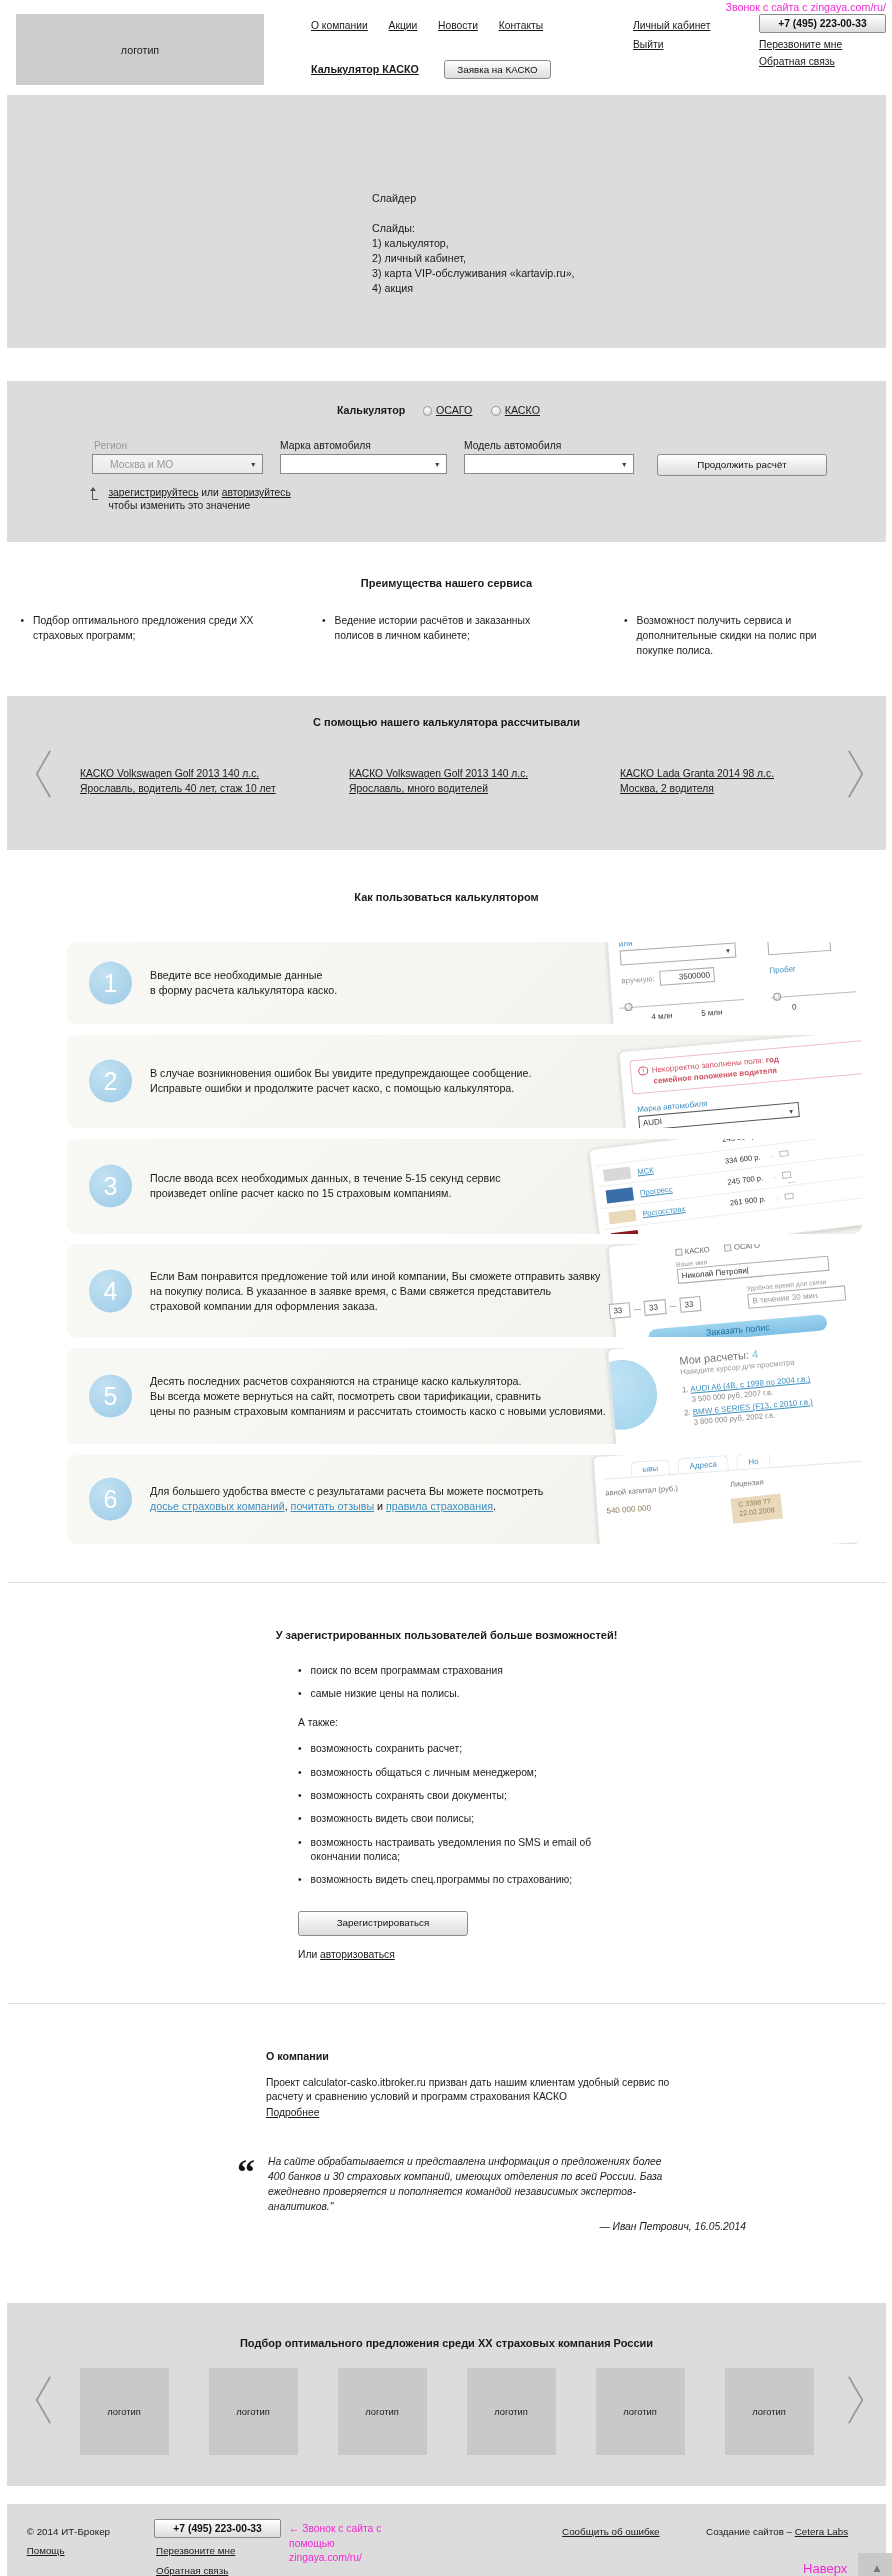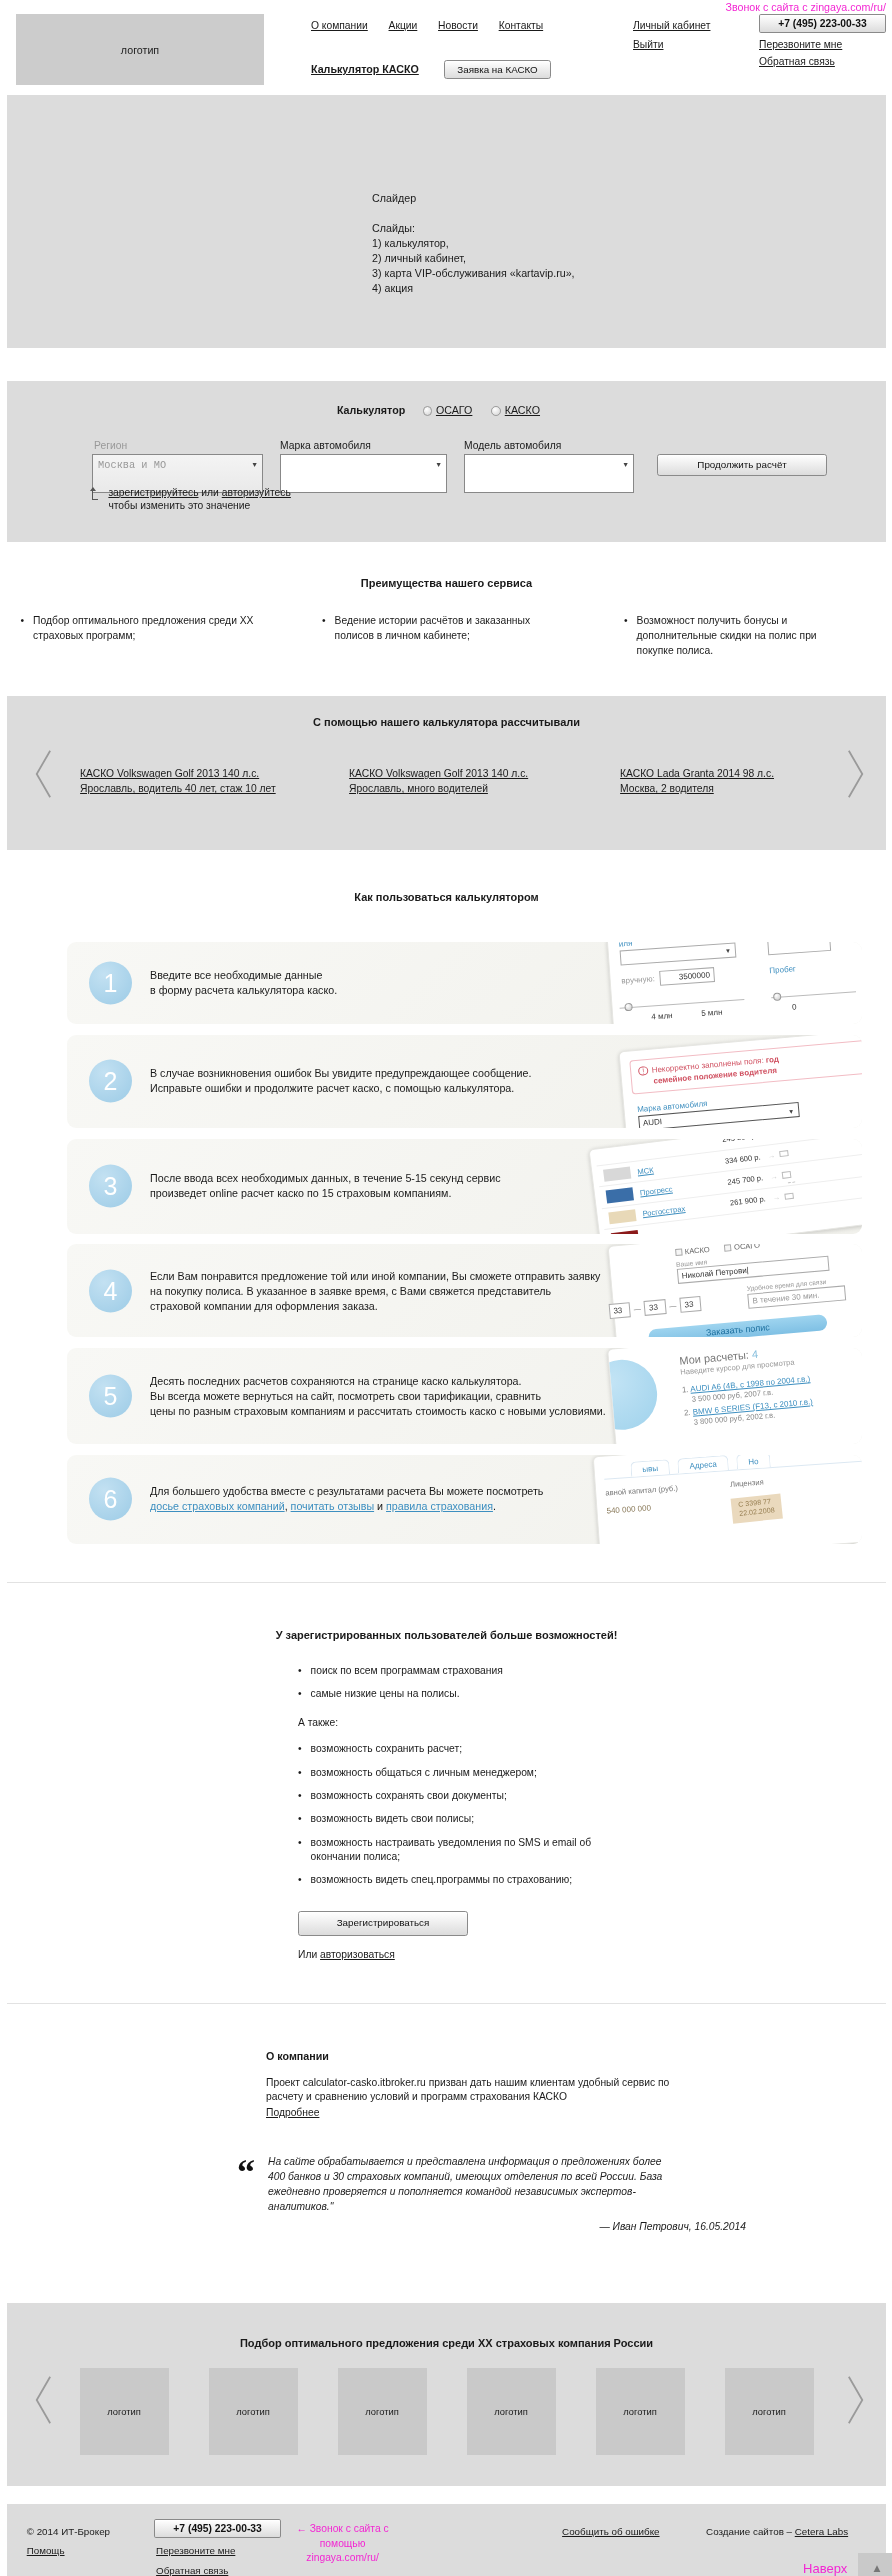--- a/index.html
+++ b/index.html
@@ -1,20 +1,20 @@
 <!DOCTYPE html>
 <html style="font-size:14.3px"><head>
 <meta charset="utf-8">
 <style>
   * { box-sizing: border-box; margin: 0; padding: 0; }
   html,body { background:#fff; }
   body { width:893px; font-family:"Liberation Sans", sans-serif; color:#1a1a1a; font-size:9.8px; }
   .page { position:relative; width:893px; }
   a, .link { color:#1a1a1a; text-decoration:underline; cursor:pointer; }
-  .pink { color:#f326d3;text-align:center; }
+  .pink { color:#f326d3; }
   .gray-section { background:#dcdcdc; margin:0 7.1px; position:relative; }
   .btn { display:inline-block; border:0.9px solid #8a8a8a; border-radius:2.7px;
          background:linear-gradient(#ffffff,#dcdcdc); box-shadow:inset 0 0.9px 0 #fff;
          padding:3.6px 10.7px; font-size:9.8px; text-align:center; cursor:pointer; color:#111; }
   .center-title { text-align:center; font-weight:bold; font-size:11px; }
 
   
   .top-line { height:14.3px; position:relative; }
   .top-line .zingaya { position:absolute; right:7.1px; top:0.9px; font-size:10.7px; }
 
@@ -40,22 +40,22 @@
 
   
   .calc { height:161px; margin-top:33px; }
   .calc-title-row { position:absolute; left:0; right:0; top:23px; text-align:center; font-size:10.7px; }
   .calc-title-row .ttl { font-weight:bold; margin-right:14.3px; }
   .radio { display:inline-block; width:9.8px; height:9.8px; border-radius:50%; border:0.9px solid #999;
            background:radial-gradient(circle at 35% 30%, #fff, #d2d2d2); vertical-align:-1.8px; margin-right:3.6px; }
   .radio-item { margin-right:16px; }
   .field-label { position:absolute; top:59px; font-size:10.3px; }
   .lbl-gray { color:#999; }
-  .select { position:absolute; top:73px; height:39px; background:#fff; border:0.9px solid #888;
-            font-size:10.3px; line-height:20.5px; padding:0 18px 0 5px; cursor:pointer;font-family:Liberation Mono, monospace; }
+  .select { position:absolute; top:73px; height:20px; background:#fff; border:0.9px solid #888;
+            font-size:10.3px; line-height:20.5px; padding:0 18px 0 17px; cursor:pointer; }
   .select .arr { position:absolute; right:5.4px; top:0; color:#444; font-size:7.1px; line-height:20.5px; }
   .select-disabled { background:linear-gradient(#f4f4f4,#e9e9e9); color:#999; }
   .calc-btn { position:absolute; left:650px; top:73px; width:170px; padding:4.5px 0; }
   .calc-note { position:absolute; left:87px; top:105px; width:223px; font-size:10.3px; line-height:13.4px; }
   .elbow { position:absolute; left:-1.8px; top:1.8px; width:7.1px; height:11.6px; }
   .elbow .v { position:absolute; left:0; top:2.7px; width:0.9px; height:9px; background:#555; }
   .elbow .h { position:absolute; left:0; top:11.6px; width:5.4px; height:0.9px; background:#555; }
   .elbow .tri { position:absolute; left:-2.7px; top:-0.9px; width:0; height:0;
                 border-left:3.1px solid transparent; border-right:3.1px solid transparent; border-bottom:4.5px solid #555; }
   .calc-note .txt { display:block; margin-left:14.3px; }
@@ -240,21 +240,21 @@
     <div class="adv-col adv-1">
         <span class="dot">•</span>
         <span>Подбор оптимального предложения среди XX страховых программ;</span>
       </div>
     <div class="adv-col adv-2">
         <span class="dot">•</span>
         <span>Ведение истории расчётов и заказанных полисов в личном кабинете;</span>
       </div>
     <div class="adv-col adv-3">
         <span class="dot">•</span>
-        <span>Возможност получить бонусы и дополнительные скидки на полис при покупке полиса.</span>
+        <span>Возможност получить сервиса и дополнительные скидки на полис при покупке полиса.</span>
       </div>
   </div>
 
   <div class="gray-section recent">
     <div class="center-title recent-title">С помощью нашего калькулятора рассчитывали</div>
     <span class="chev chev-l">
       <svg width="18" height="52" viewBox="0 0 20 58">
           <polyline points="18,3 3,29 18,55" stroke="#9a9a9a" fill="none" stroke-width="2"></polyline>
         </svg>
     </span>

